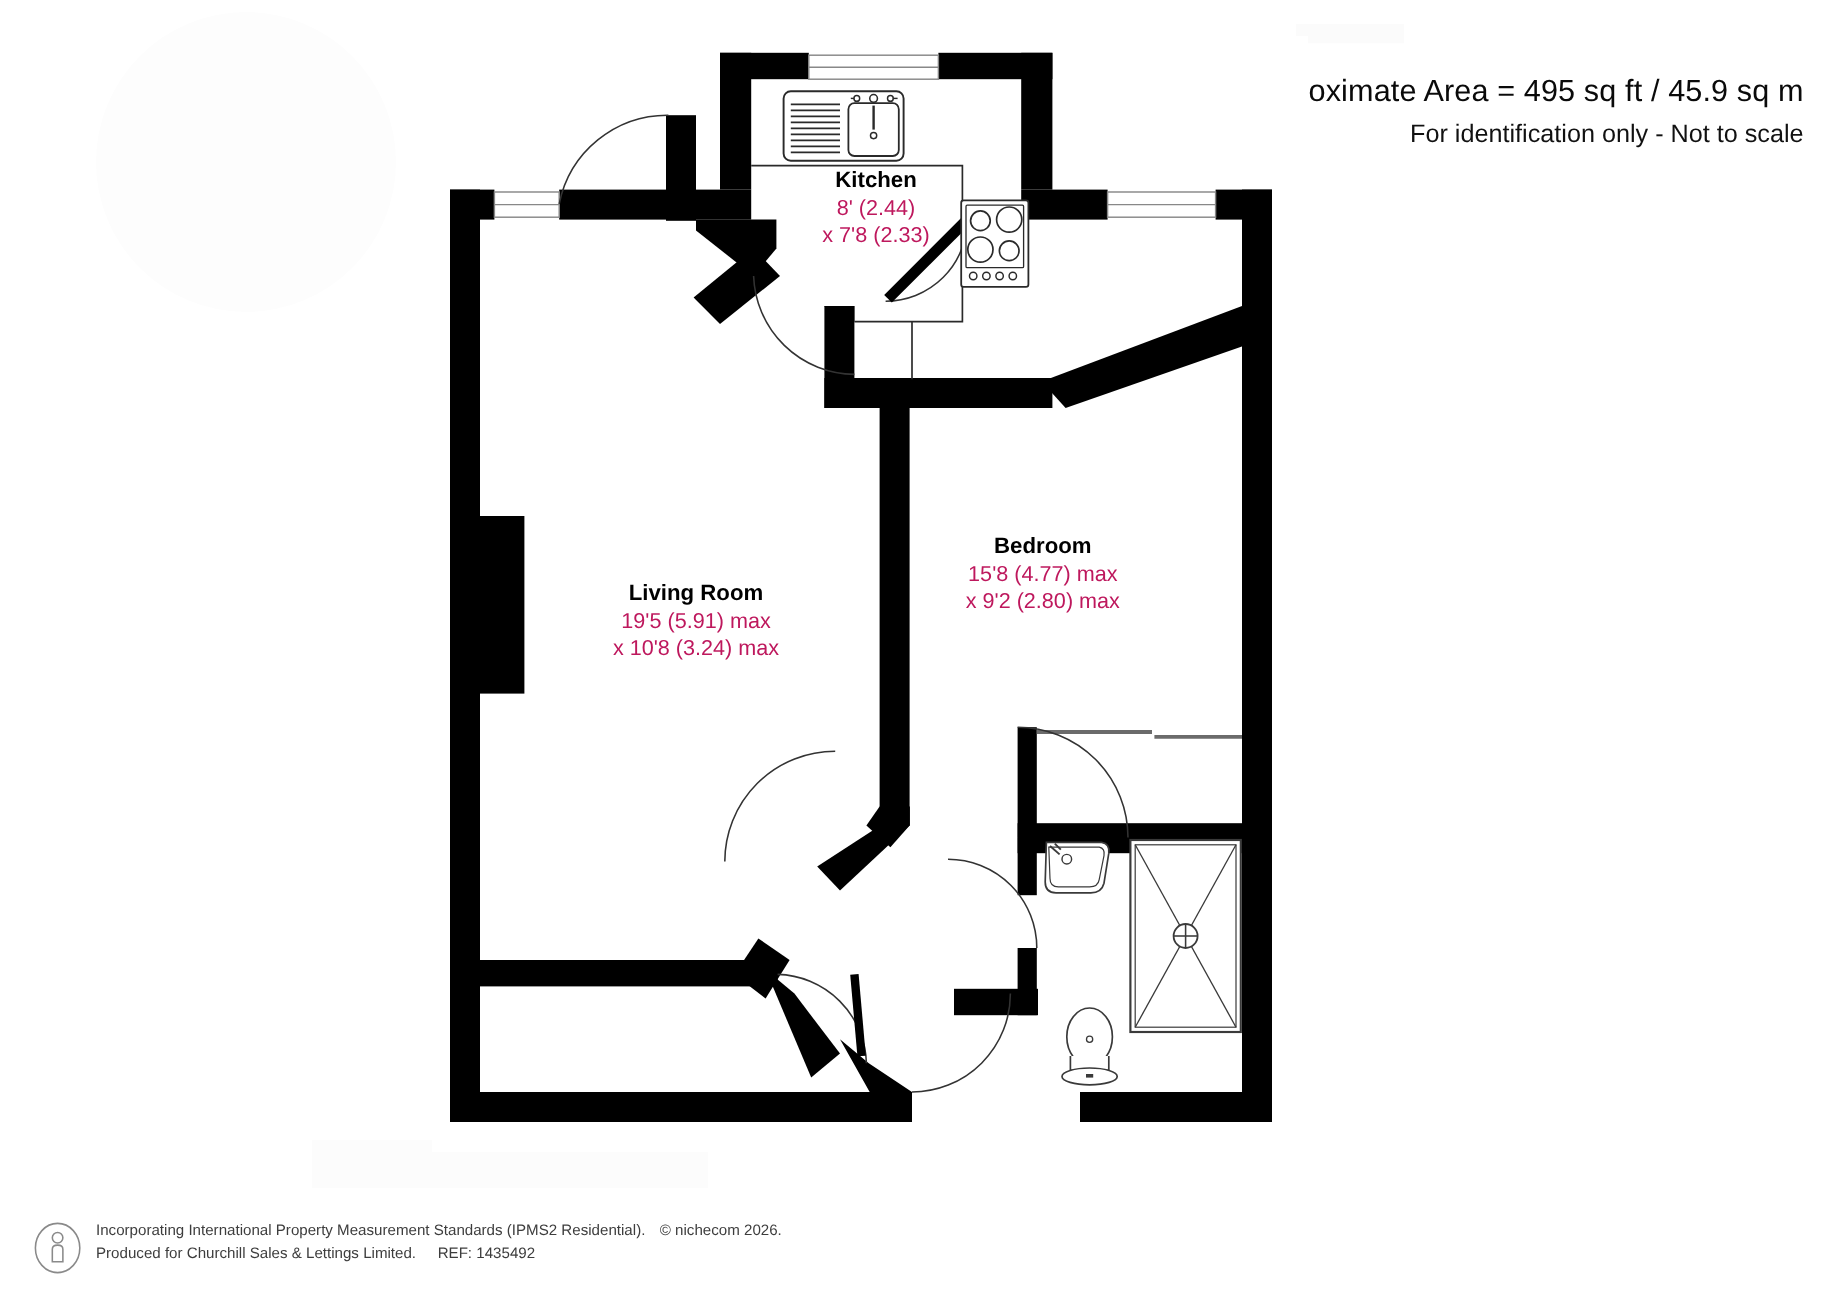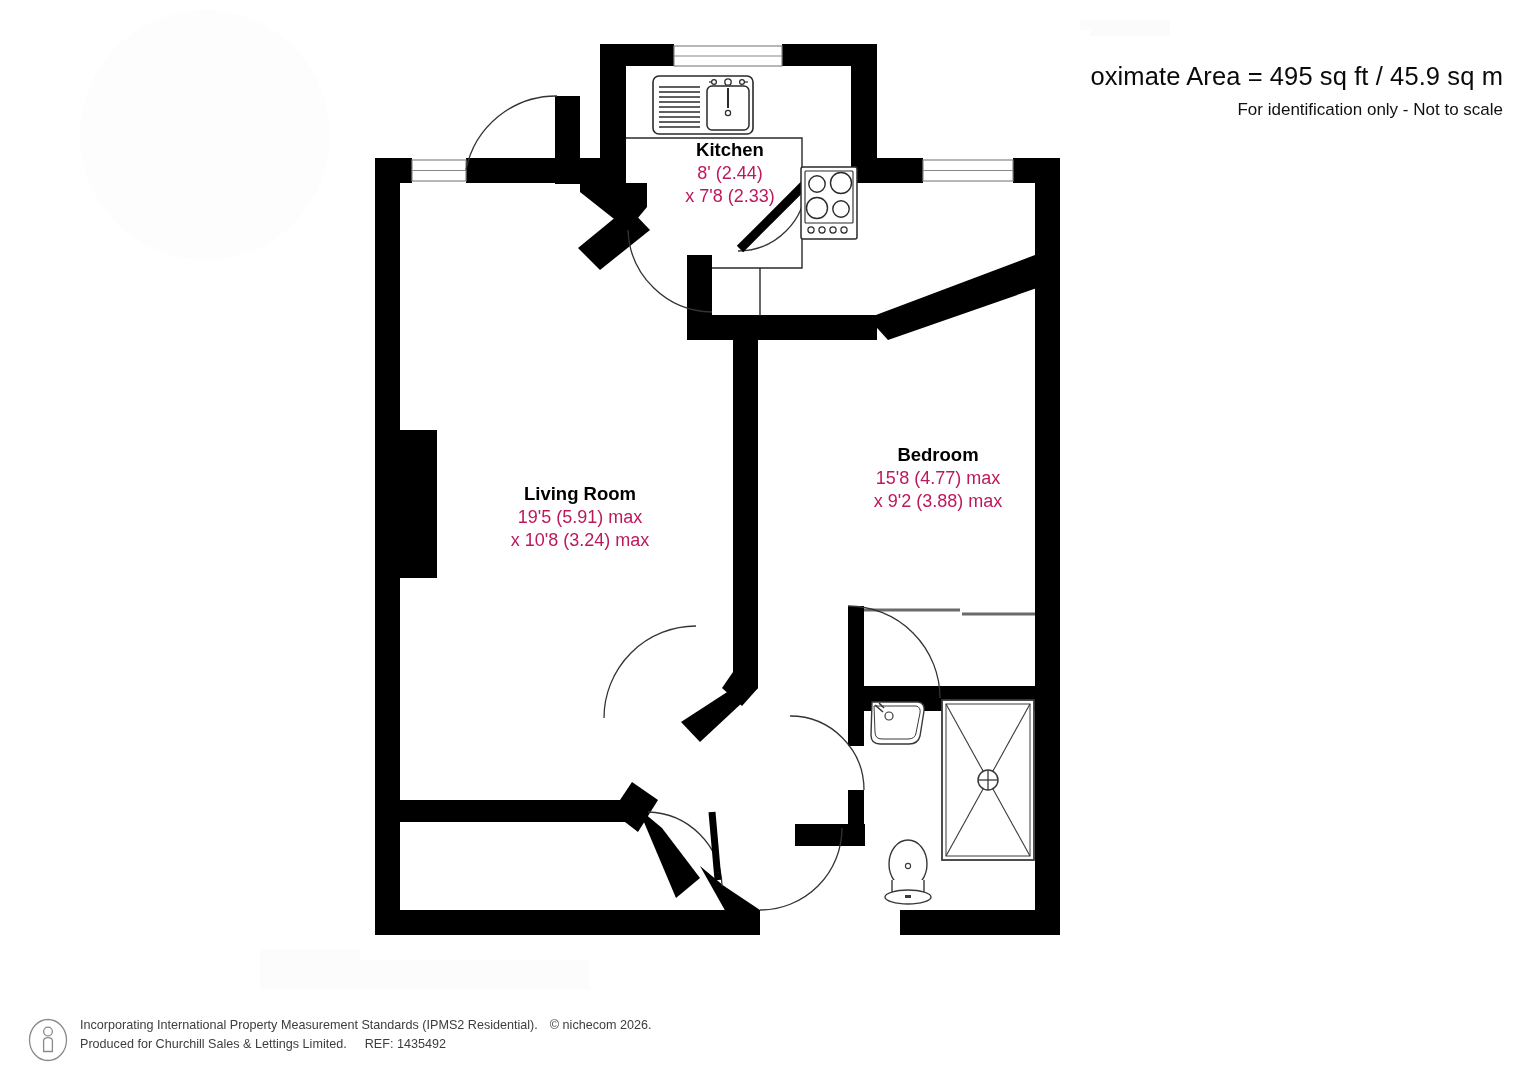--- a/index.html
+++ b/index.html
@@ -28,21 +28,21 @@
   }
   #area-title {
     font-size: 25.5px;
     font-weight: 400;
     letter-spacing: 0.1px;
     color: #0a0a0a;
     white-space: nowrap;
     line-height: 1.15;
   }
   #area-sub {
-    font-size: 17px;
+    font-size: 21px;
     font-weight: 400;
     color: #111111;
     margin-top: 9px;
     white-space: nowrap;
   }
 
   
   #plan-wrap {
     position: absolute;
     left: 0;
@@ -68,21 +68,21 @@
   }
   .room-label .rm-dim {
     font-size: 18px;
     font-weight: 400;
     color: #be185d;
     display: block;
   }
 
   #label-kitchen { left: 640px; top: 138px; width: 180px; }
   #label-living  { left: 490px; top: 482px; width: 180px; }
-  #label-bedroom { left: 848px; top: 443px; width: 180px; }
+  #label-bedroom { left: 779px; top: 443px; width: 180px; }
 
   
   #footer {
     position: absolute;
     left: 28px;
     bottom: 18px;
     display: flex;
     align-items: flex-start;
     gap: 12px;
   }
@@ -351,21 +351,21 @@
 
 <div class="room-label" id="label-living">
   <span class="rm-name">Living Room</span>
   <span class="rm-dim">19'5 (5.91) max</span>
   <span class="rm-dim">x 10'8 (3.24) max</span>
 </div>
 
 <div class="room-label" id="label-bedroom">
   <span class="rm-name">Bedroom</span>
   <span class="rm-dim">15'8 (4.77) max</span>
-  <span class="rm-dim">x 9'2 (3.88) max</span>
+  <span class="rm-dim">x 9'2 (2.80) max</span>
 </div>
 
 <div id="footer">
   <svg id="footer-icon" viewBox="0 0 40 44">
     <ellipse cx="20" cy="22" rx="18.5" ry="20.5" fill="none" stroke="#8a8a8a" stroke-width="1.3"></ellipse>
     <circle cx="20" cy="13.5" r="4.4" fill="none" stroke="#8a8a8a" stroke-width="1.3"></circle>
     <path d="M 15.6,23 Q 15.6,19.6 20,19.6 Q 24.4,19.6 24.4,23 L 24.4,33.5 L 15.6,33.5 Z" fill="none" stroke="#8a8a8a" stroke-width="1.3"></path>
   </svg>
   <div id="footer-text">
     <span class="line">

